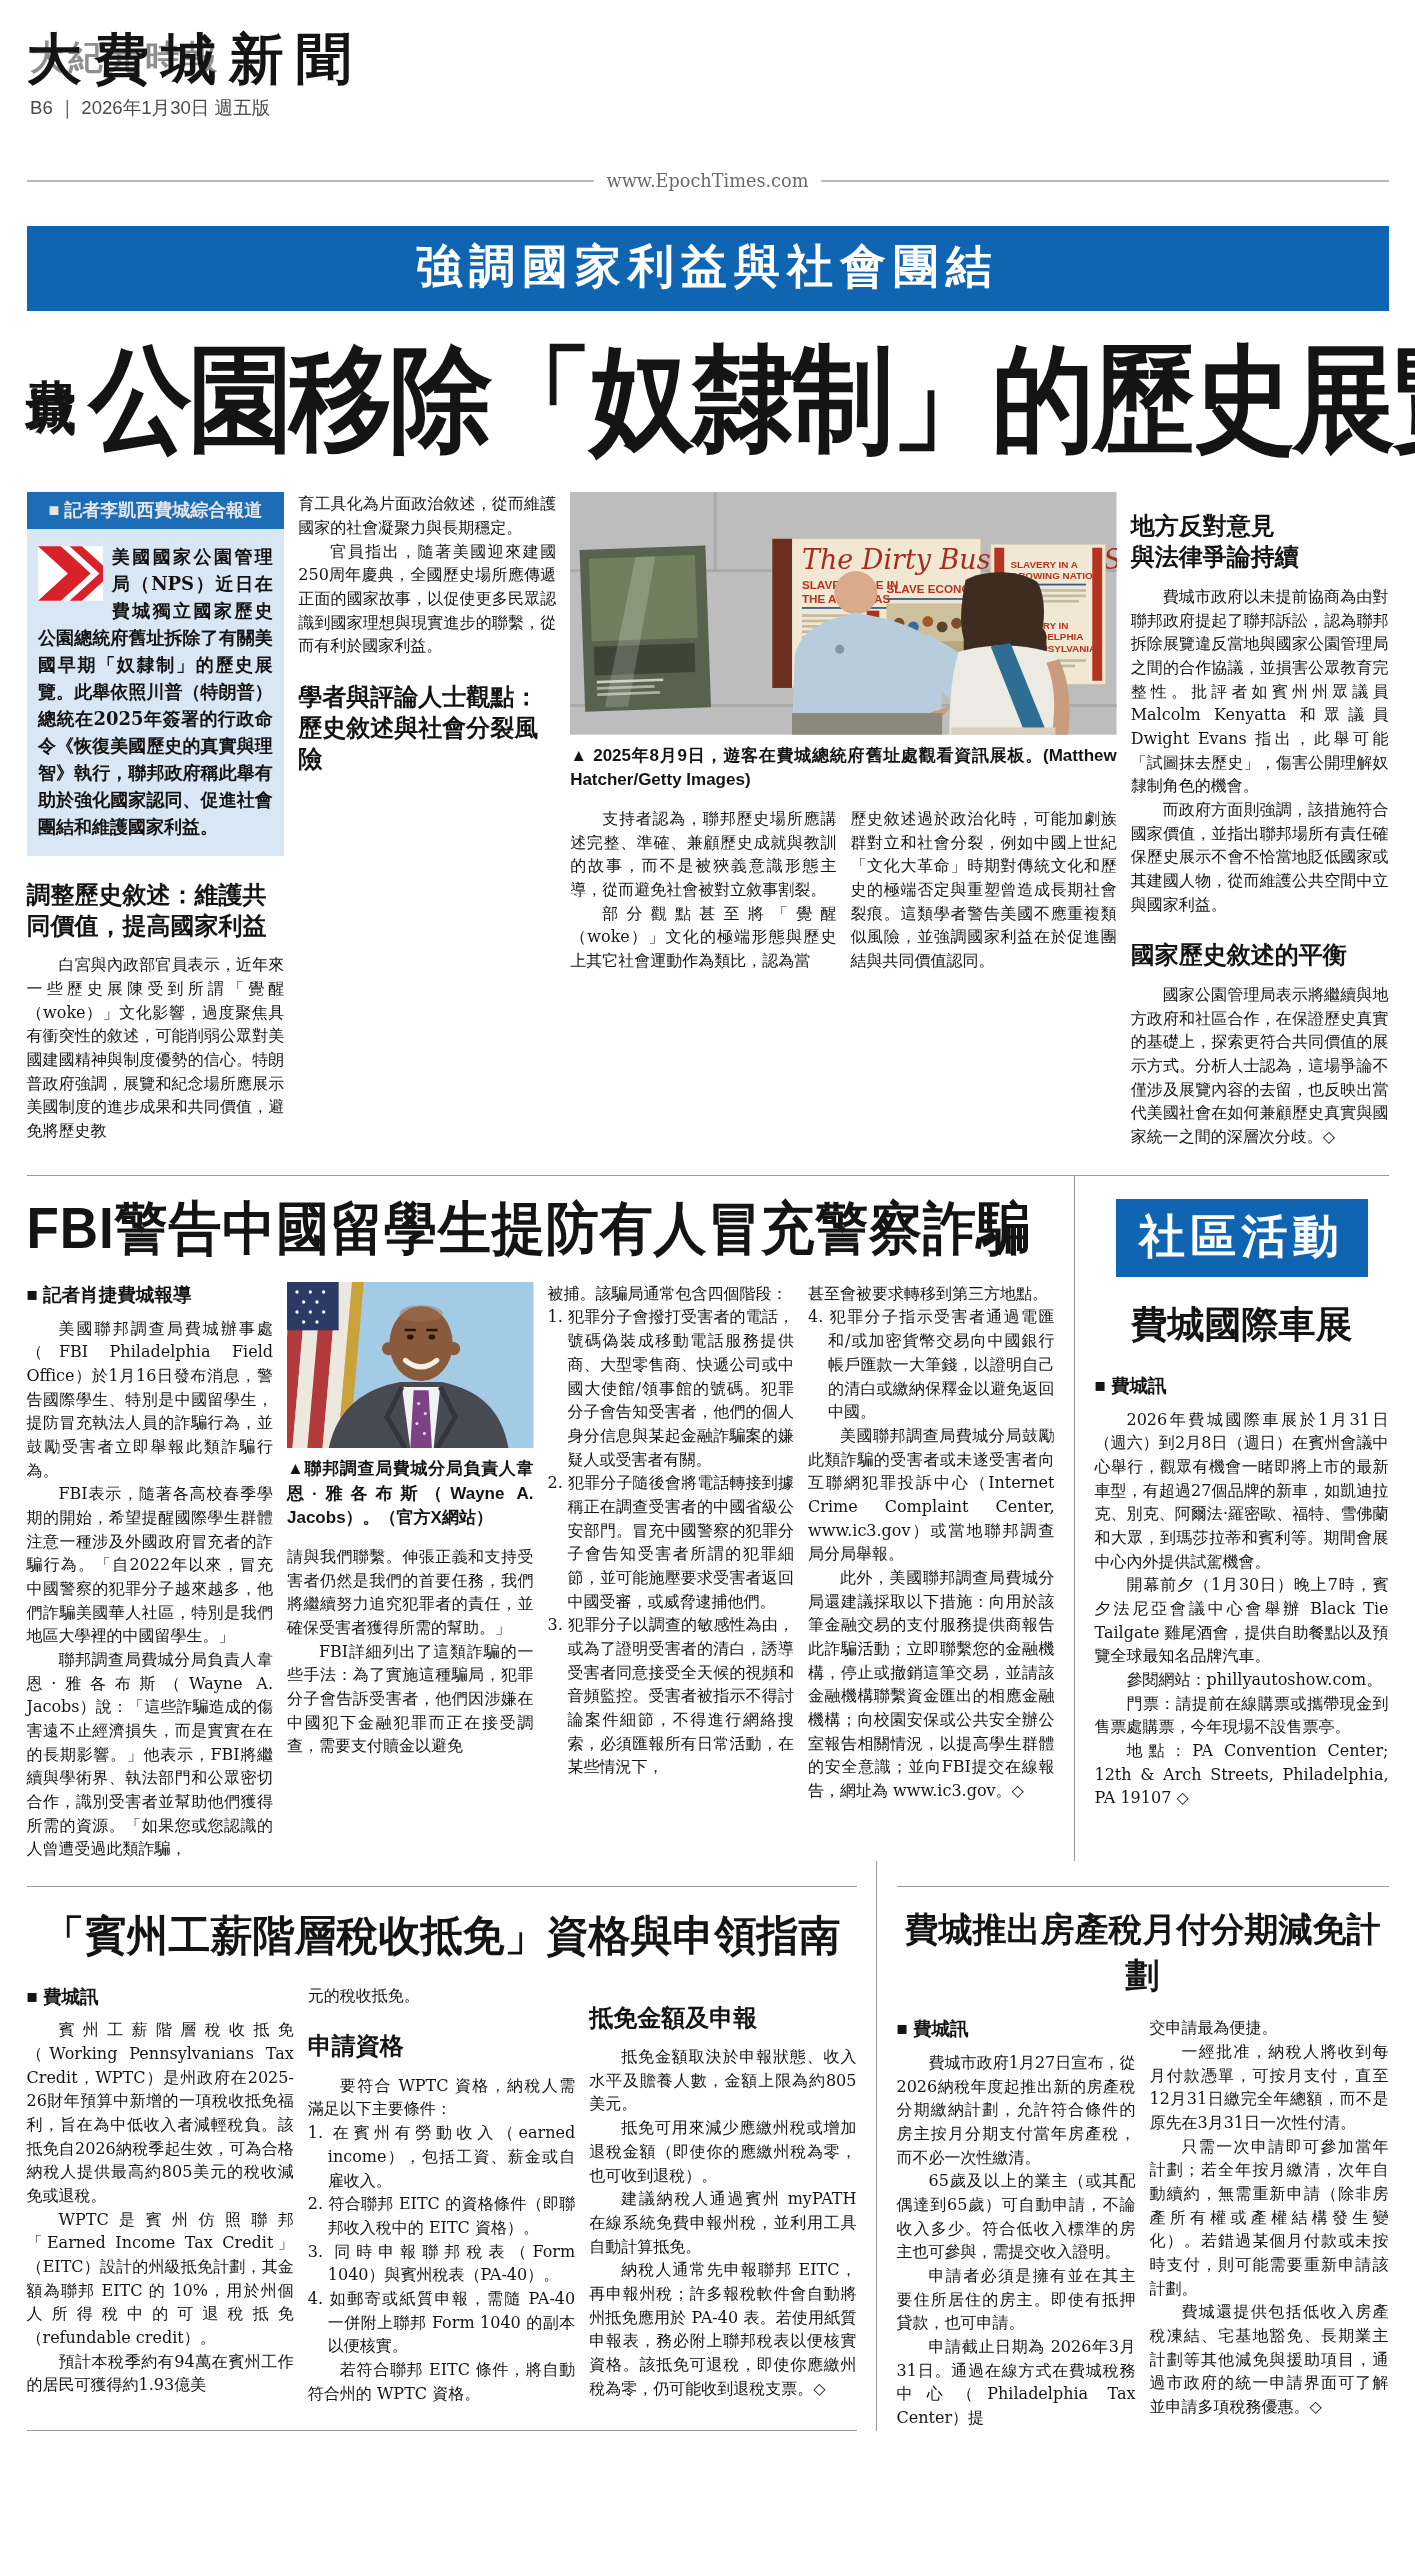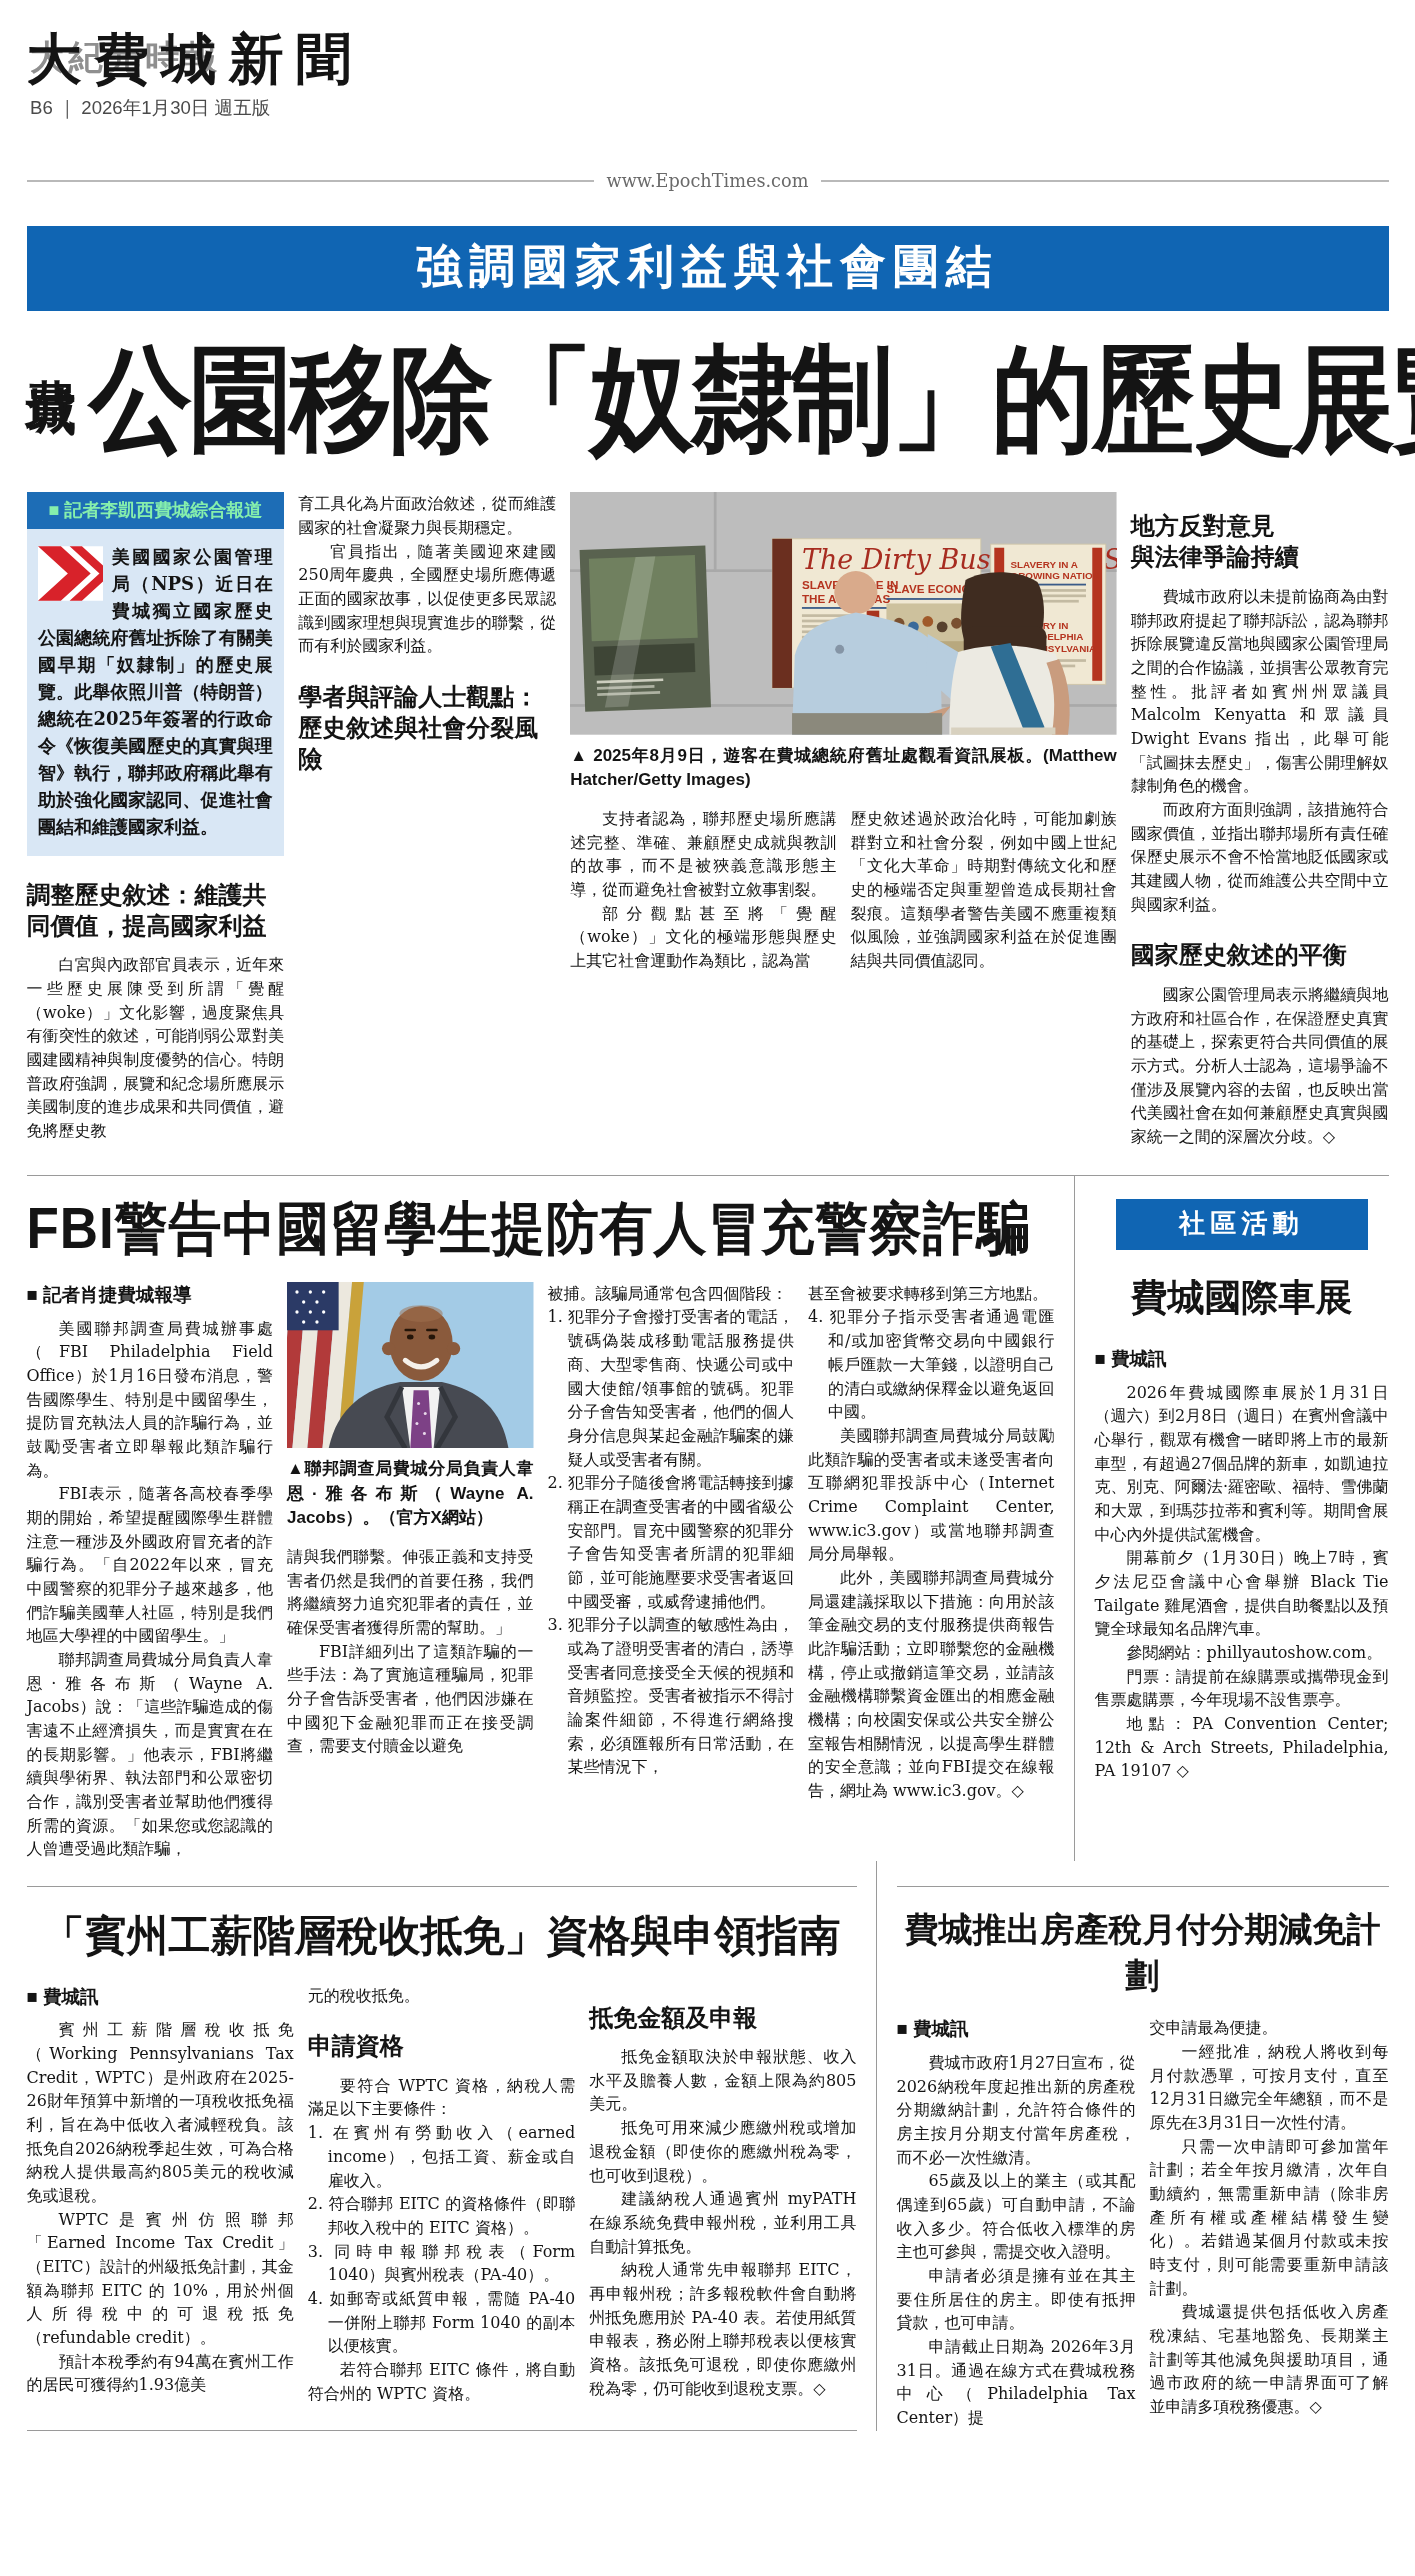--- a/index.html
+++ b/index.html
@@ -43,41 +43,41 @@
   .subhead.first { margin-top:18px; }
   .byline-plain { font-family:"Liberation Sans", sans-serif; font-weight:bold;
                   font-size:18.6px; margin:0 0 8.8px; }
   .caption { font-family:"Liberation Sans", sans-serif; font-weight:bold;
              font-size:17px; line-height:1.45; margin:8.8px 0 14px; text-align:justify; }
 
   
   .cols5 { display:flex; gap:14px; margin-top:12.4px; }
   .cols5 > .col { flex:1; min-width:0; }
   .cols5 > .photo-group { flex:2.12; min-width:0; }
-  .byline-bar { background:#1d6db6; color:#86efac; text-align:center; font-weight:bold;
+  .byline-bar { background:#1d6db6; color:#e5e5e5; text-align:center; font-weight:bold;
                 font-size:18px; padding:6.2px 3.5px; font-family:"Liberation Sans", sans-serif; }
   .lead-box { background:#d9e7f5; padding:14px 11.5px 16px; font-size:18px; font-weight:600;
               line-height:1.5; text-align:justify; }
   .chev { float:left; width:65px; height:55px; margin:3.5px 8.8px 1.8px 0; }
   .photo-img { display:block; width:100%; height:auto; }
   .inner-cols { display:flex; gap:14px; }
   .inner-cols > div { flex:1; min-width:0; }
 
   
   .section-rule { border:none; border-top:1.8px solid #9a9a9a; margin:26.5px 0 0; }
   .zone-rule { border:none; border-top:1.8px solid #9a9a9a; margin:25px 0 0; }
   .row2 { display:flex; }
   .row2-left { flex:1; min-width:0; padding-right:19.5px; border-right:1.8px solid #9a9a9a; }
   .row2-right { width:294px; padding-left:19.5px; }
   .h-xl { font-size:53px; font-weight:900; margin:17.7px 0 16px; letter-spacing:0.9px;
           font-family:"Liberation Sans", sans-serif; transform:scaleY(1.08); transform-origin:left center; }
   .cols4, .cols3, .cols2 { display:flex; gap:14px; }
   .cols4 > div, .cols3 > div, .cols2 > div { flex:1; min-width:0; }
 
-  .badge { background:#1065b3; color:#fff; text-align:center; font-size:26px; font-weight:900;
+  .badge { background:#1065b3; color:#fff; text-align:center; font-size:46px; font-weight:900;
            padding:7px 0 8.8px; margin:23px 21px 23px; letter-spacing:5.3px;
            font-family:"Liberation Sans", sans-serif; }
   .sidebar-title { text-align:center; font-size:37px; font-weight:900; margin:0 0 23px;
                    font-family:"Liberation Sans", sans-serif; }
 
   .row3 { display:flex; }
   .row3-left { width:830px; min-width:0; padding-right:19.5px; border-right:1.8px solid #9a9a9a; }
   .row3-right { flex:1; min-width:0; padding-left:19.5px; }
   .h-md { text-align:center; font-size:42px; font-weight:900; margin:21px 0 19.5px;
           font-family:"Liberation Sans", sans-serif; }

